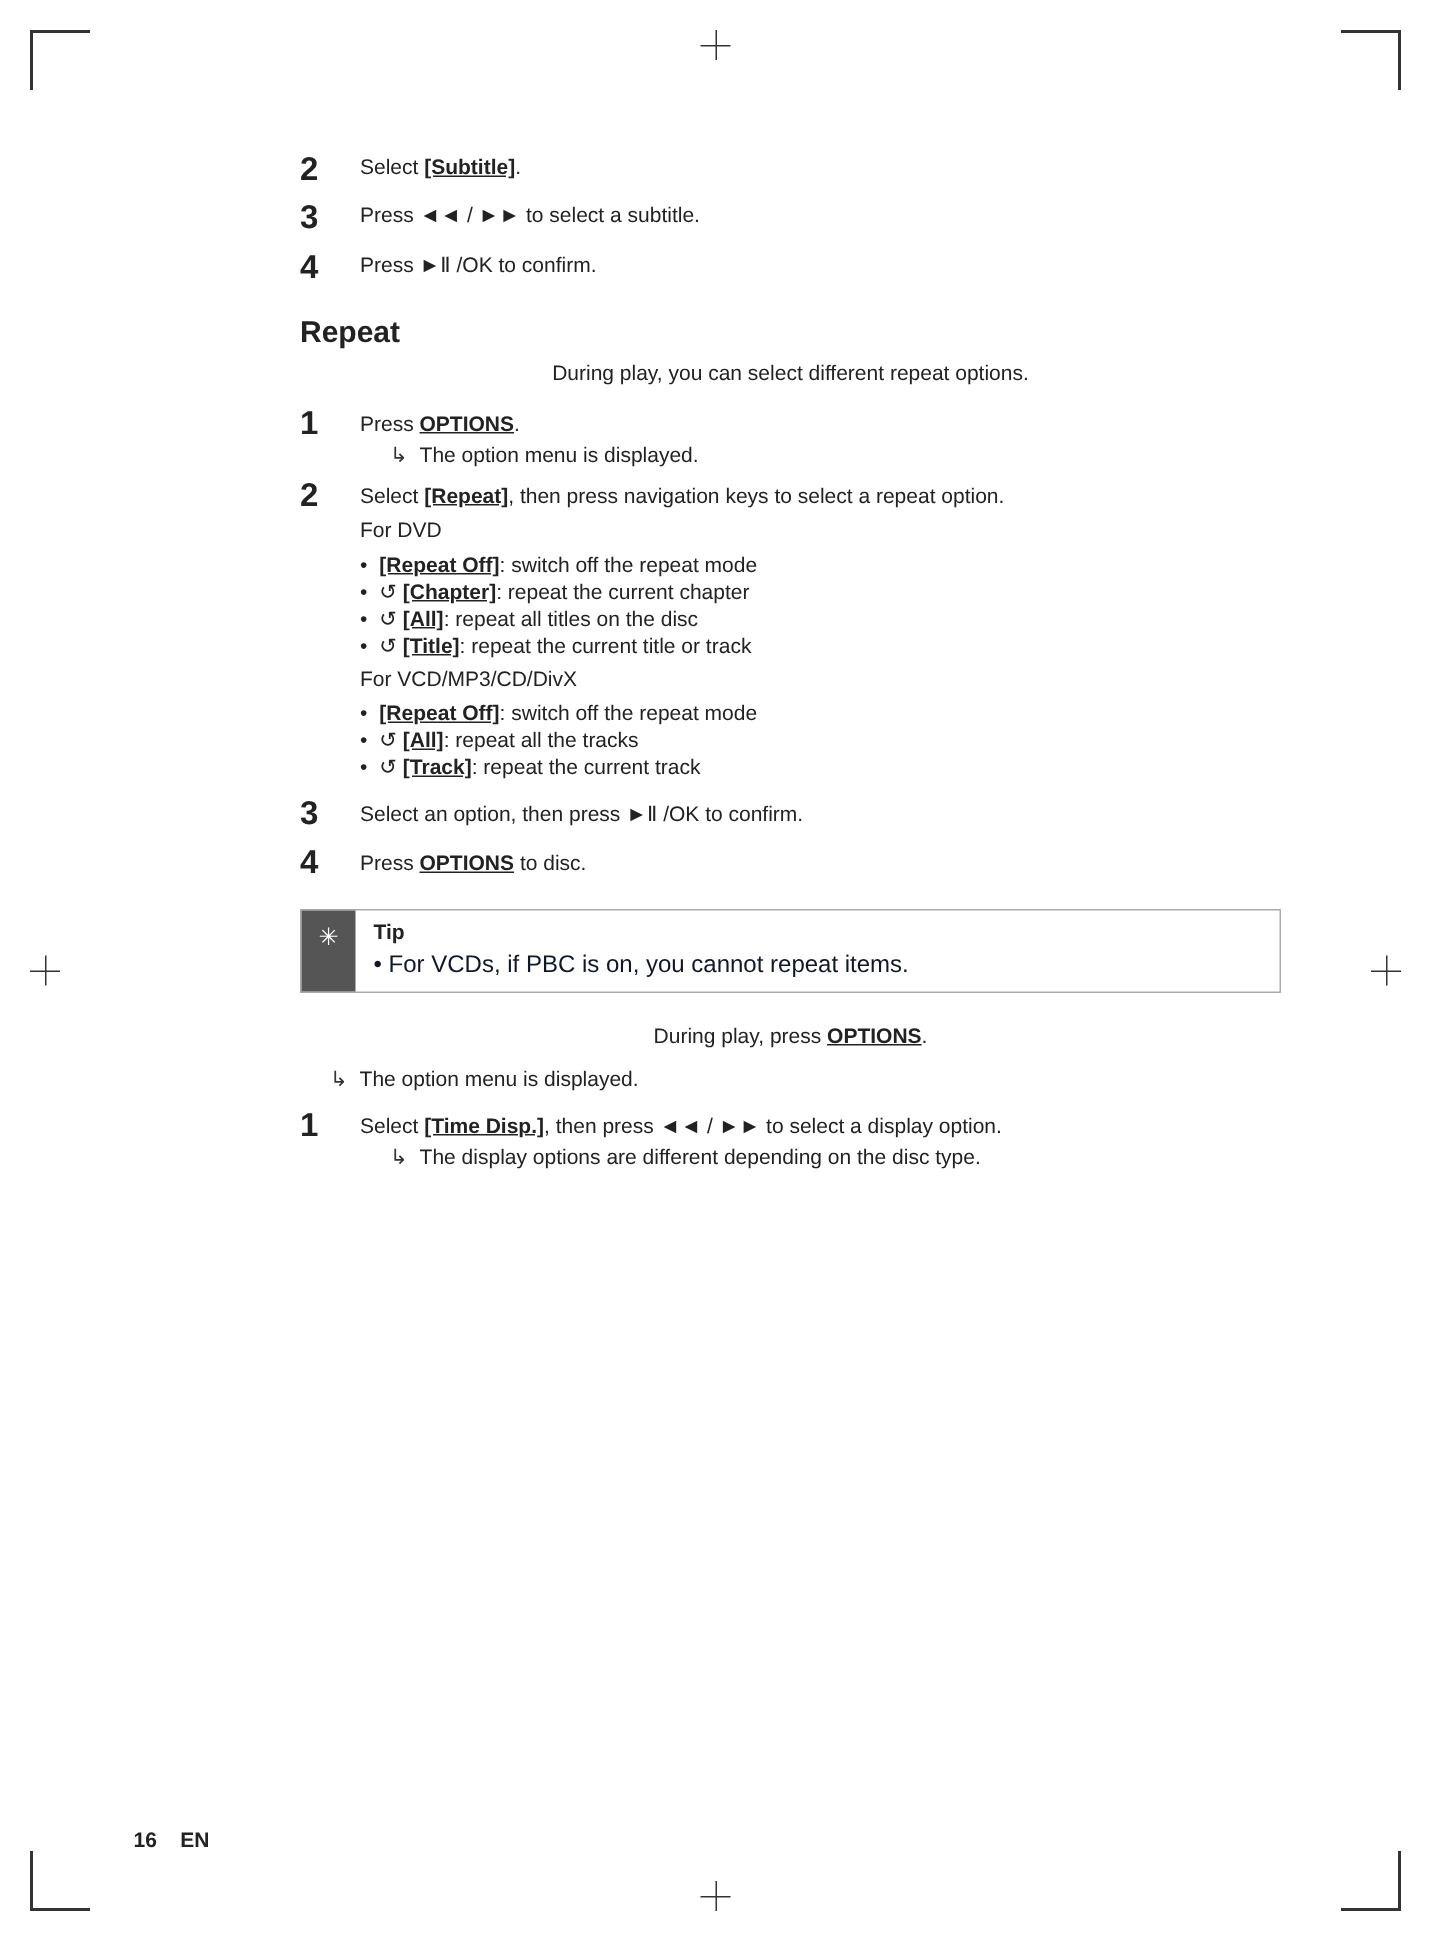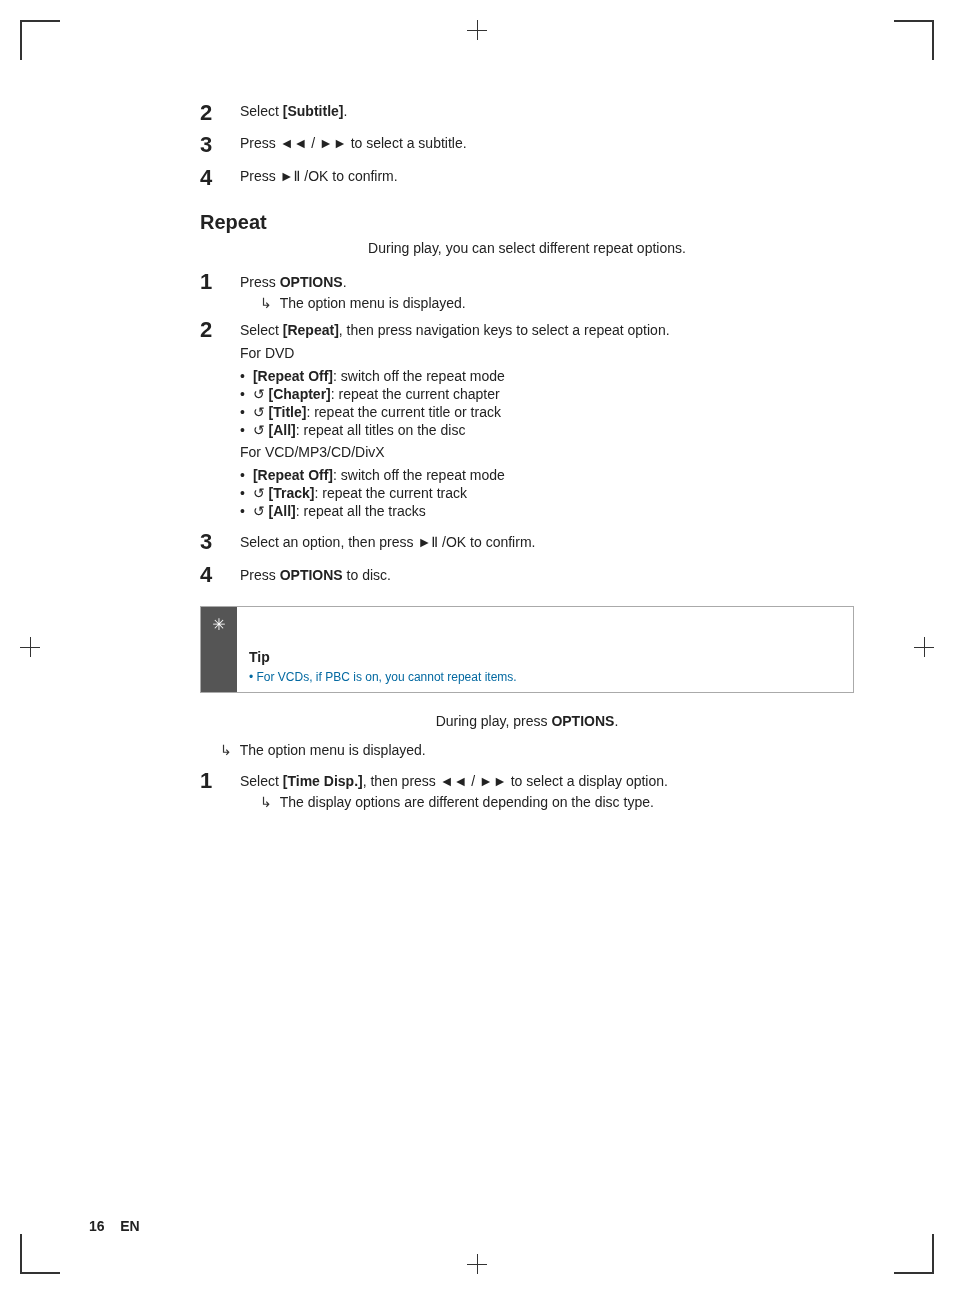--- a/index.html
+++ b/index.html
@@ -91,21 +91,21 @@
     .step-content {
       flex: 1;
       padding-top: 3px;
     }
 
     .step-content p {
       margin-bottom: 2px;
       line-height: 1.5;
     }
 
-    .bold { font-weight: bold; }
+    .bold { font-weight: bold; text-decoration: underline; }
     .section-title {
       font-weight: bold;
       margin-top: 20px;
       margin-bottom: 4px;
       font-size: 20px;
     }
 
     .section-intro {
       margin-bottom: 10px;
       line-height: 1.5;
@@ -167,32 +167,31 @@
     }
 
     .tip-star {
       color: white;
       font-size: 16px;
     }
 
     .tip-content-area {
       padding: 6px 12px;
       flex: 1;
-      margin-top: 36px;
     }
 
     .tip-label {
       font-weight: bold;
       font-size: 14px;
       margin-bottom: 4px;
     }
 
     .tip-text {
-      font-size: 12px;
-      color: #0369a1;
+      font-size: 16px;
+      color: #0f172a;
       line-height: 1.4;
     }
 
     .page-footer {
       position: absolute;
       bottom: 60px;
       left: 89px;
       font-size: 14px;
       font-weight: bold;
     }
@@ -258,36 +257,36 @@
         <p>Select <span class="bold">[Repeat]</span>, then press navigation keys to select a repeat option.</p>
         <p>For DVD</p>
         <ul class="bullet-list">
           <li>
               <span><span class="bold">[Repeat Off]</span>: switch off the repeat mode</span>
             </li>
           <li>
               <span>↺ <span class="bold">[Chapter]</span>: repeat the current chapter</span>
             </li>
           <li>
+              <span>↺ <span class="bold">[All]</span>: repeat all titles on the disc</span>
+            </li>
+          <li>
               <span>↺ <span class="bold">[Title]</span>: repeat the current title or track</span>
-            </li>
-          <li>
-              <span>↺ <span class="bold">[All]</span>: repeat all titles on the disc</span>
             </li>
         </ul>
         <p>For VCD/MP3/CD/DivX</p>
         <ul class="bullet-list">
           <li>
               <span><span class="bold">[Repeat Off]</span>: switch off the repeat mode</span>
             </li>
           <li>
+              <span>↺ <span class="bold">[All]</span>: repeat all the tracks</span>
+            </li>
+          <li>
               <span>↺ <span class="bold">[Track]</span>: repeat the current track</span>
-            </li>
-          <li>
-              <span>↺ <span class="bold">[All]</span>: repeat all the tracks</span>
             </li>
         </ul>
       </div>
     </div>
 
     <div class="step-row">
       <div class="step-number">3</div>
       <div class="step-content">
         <p>Select an option, then press ►Ⅱ /OK to confirm.</p>
       </div>

